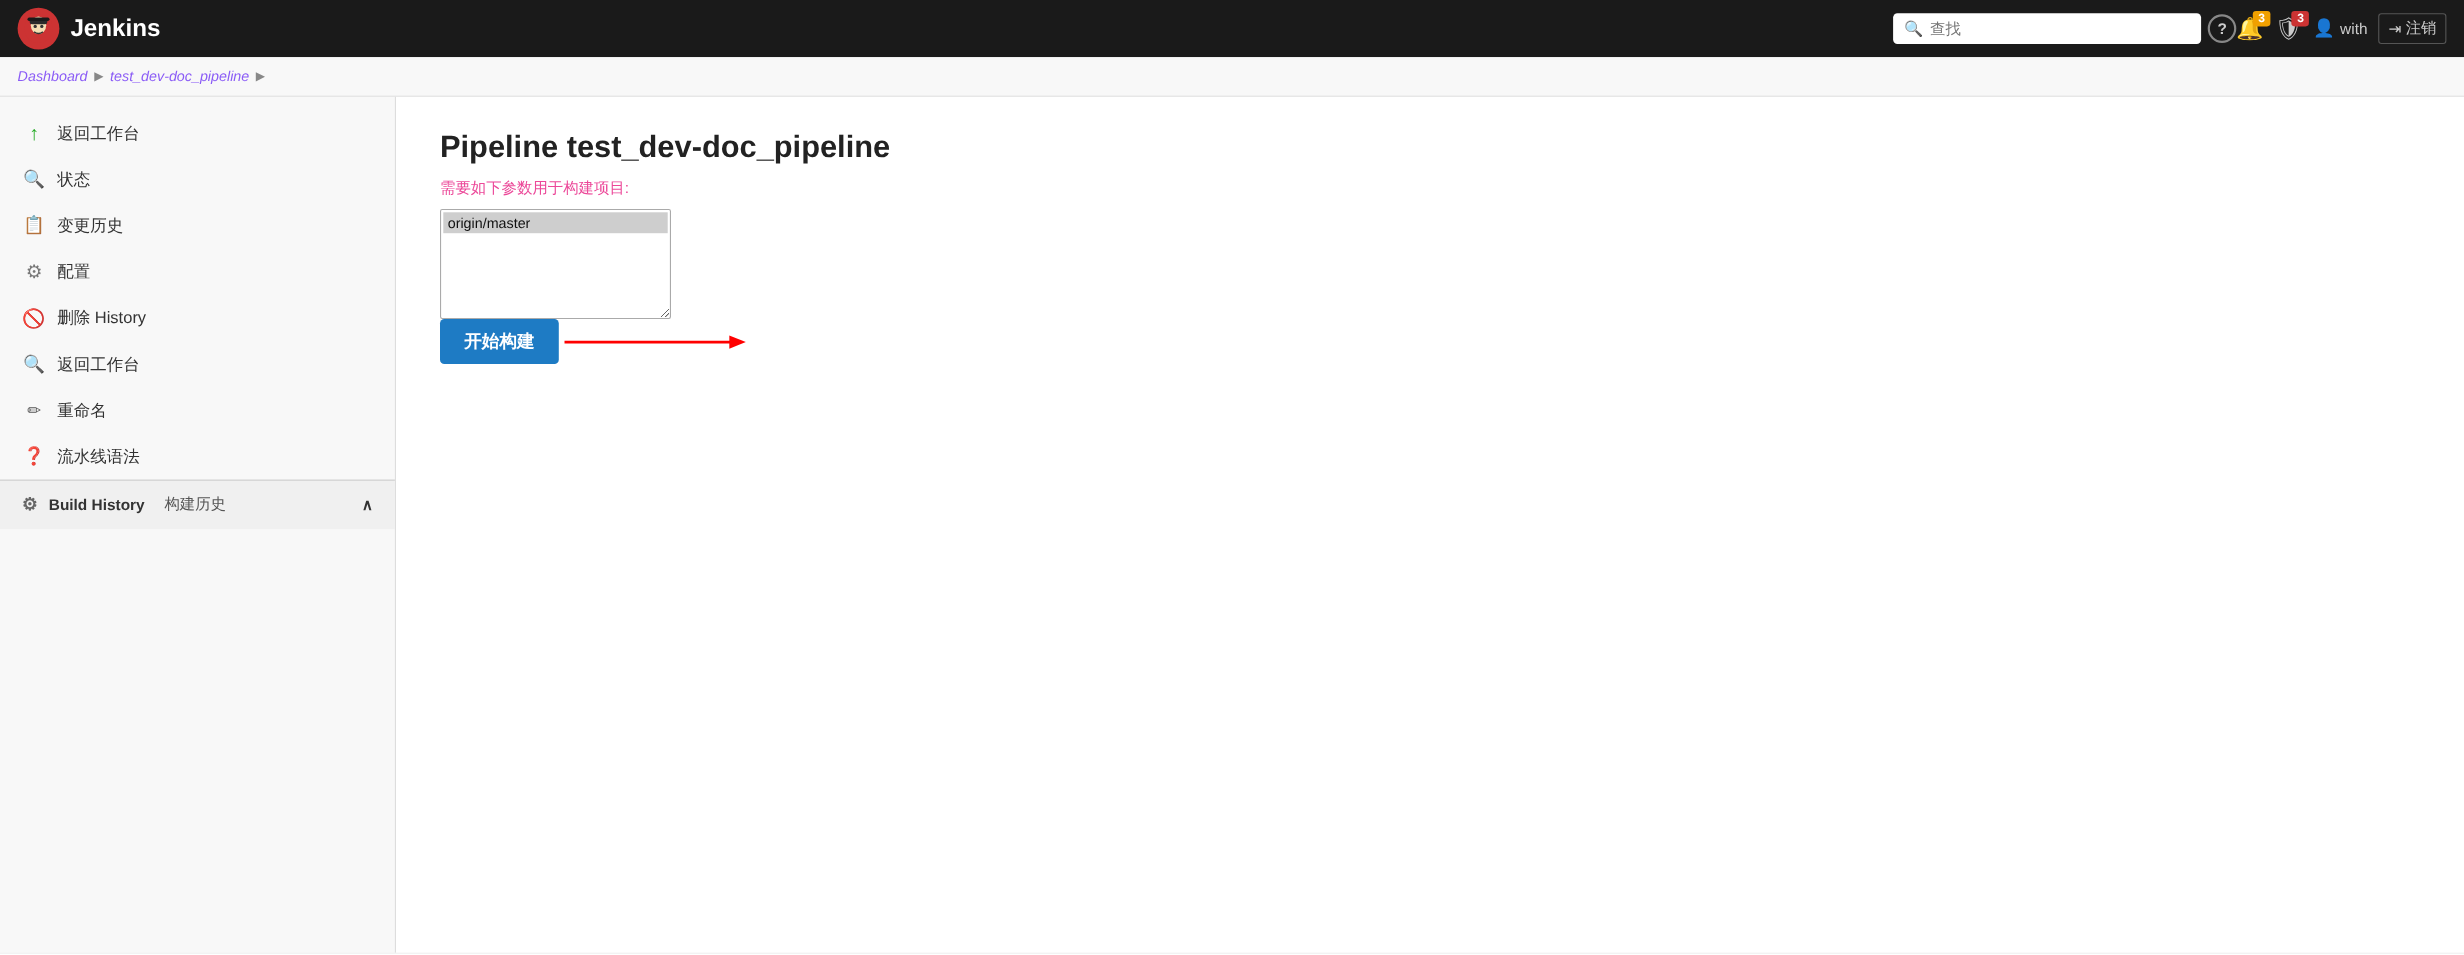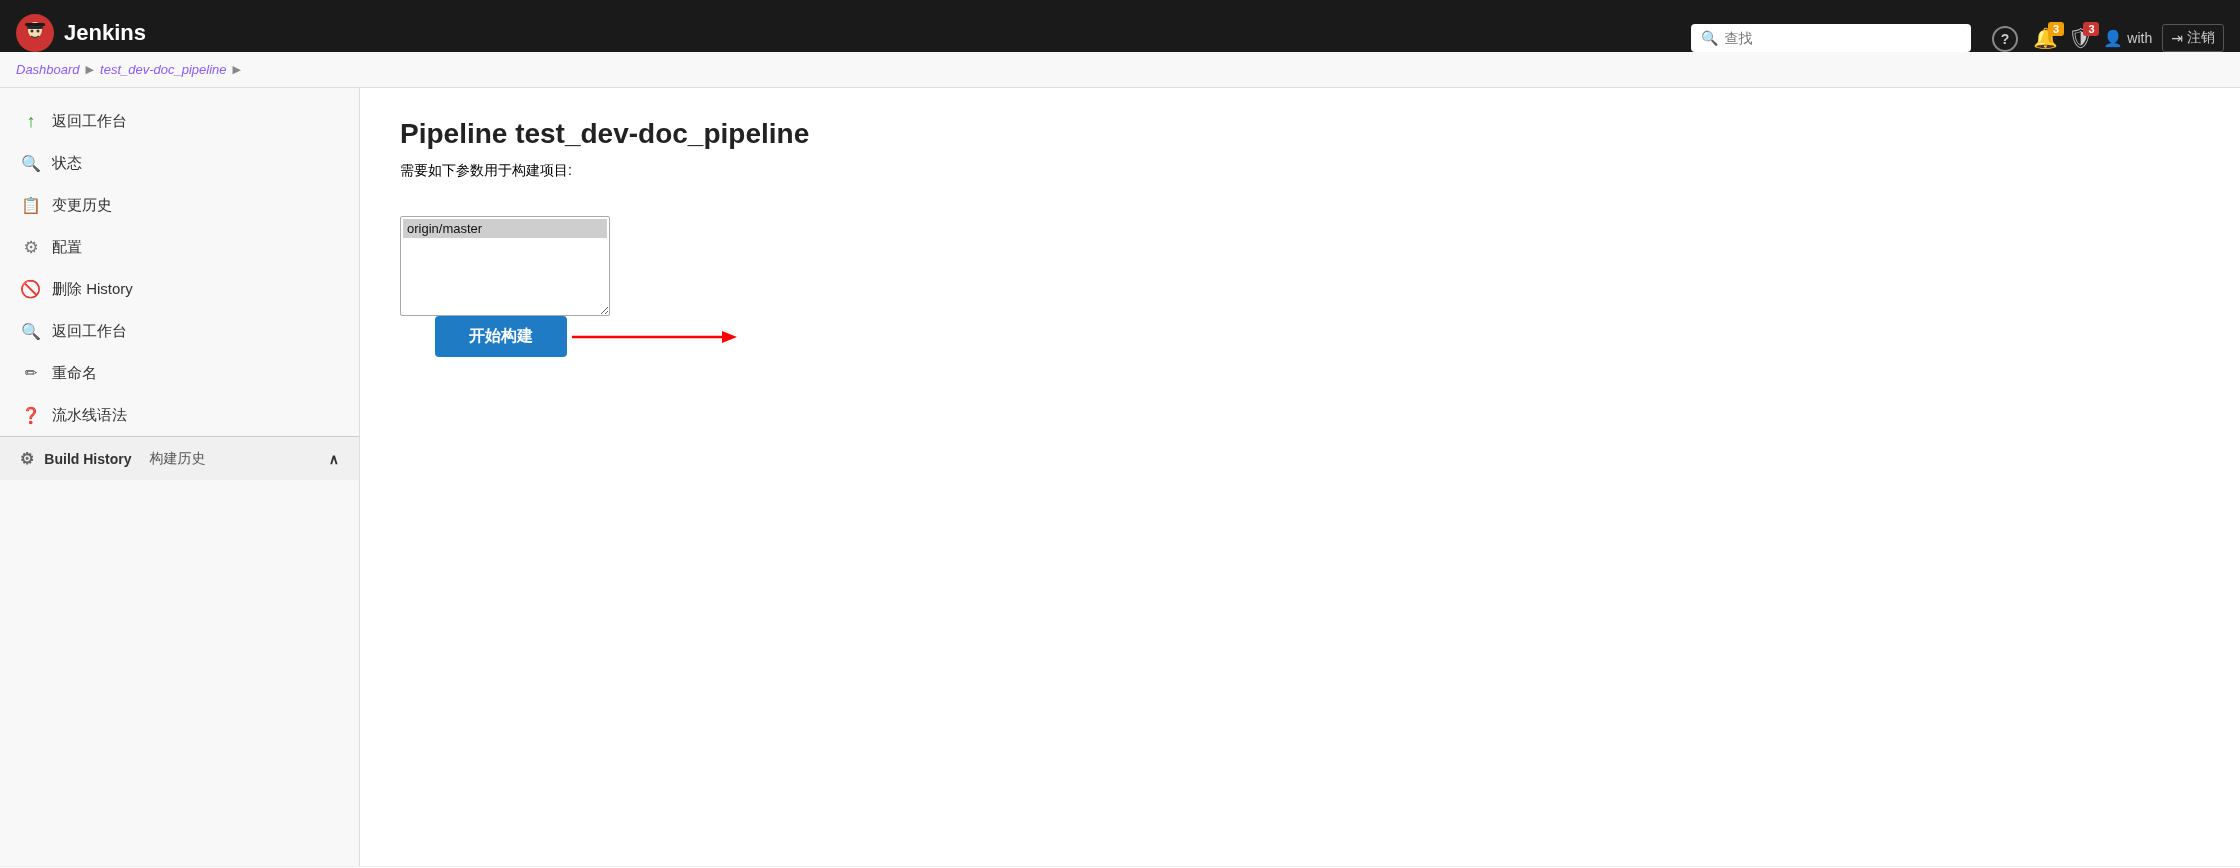--- a/index.html
+++ b/index.html
@@ -3,23 +3,23 @@
   <meta charset="utf-8">
   <style>
     * { margin: 0; padding: 0; box-sizing: border-box; }
     body { font-family: 'Microsoft YaHei', Arial, sans-serif; font-size: 14px; background: #f0f0f0; }
 
     
     .header {
       background: #1a1a1a;
       height: 52px;
       display: flex;
-      align-items: flex-end;
+      align-items: center;
       padding: 0 16px;
-      gap: 15px;
+      gap: 0;
     }
     .header-logo {
       display: flex;
       align-items: center;
       gap: 10px;
       color: white;
       font-size: 22px;
       font-weight: bold;
       text-decoration: none;
     }
@@ -172,22 +172,22 @@
       background: white;
     }
     .page-title {
       font-size: 28px;
       font-weight: bold;
       color: #222;
       margin-bottom: 12px;
     }
     .subtitle {
       font-size: 14px;
-      color: #000000;
-      margin-bottom: 36px;
+      color: #ec4899;
+      margin-bottom: 10px;
     }
     .field-label {
       font-size: 14px;
       font-weight: bold;
       color: #222;
       margin-bottom: 6px;
     }
     .branch-select {
       width: 210px;
       height: 100px;
@@ -209,25 +209,24 @@
     
     .build-btn-wrap {
       position: relative;
       display: inline-block;
     }
     .build-btn {
       background: #1e7bc4;
       color: white;
       border: none;
       border-radius: 4px;
-      padding: 10px 34px;
+      padding: 10px 22px;
       font-size: 16px;
       font-weight: bold;
       cursor: pointer;
-      margin-left: 35px;
     }
 
     
     .arrow-annotation {
       position: absolute;
       top: 50%;
       left: calc(100% + 5px);
       transform: translateY(-50%);
       pointer-events: none;
     }

